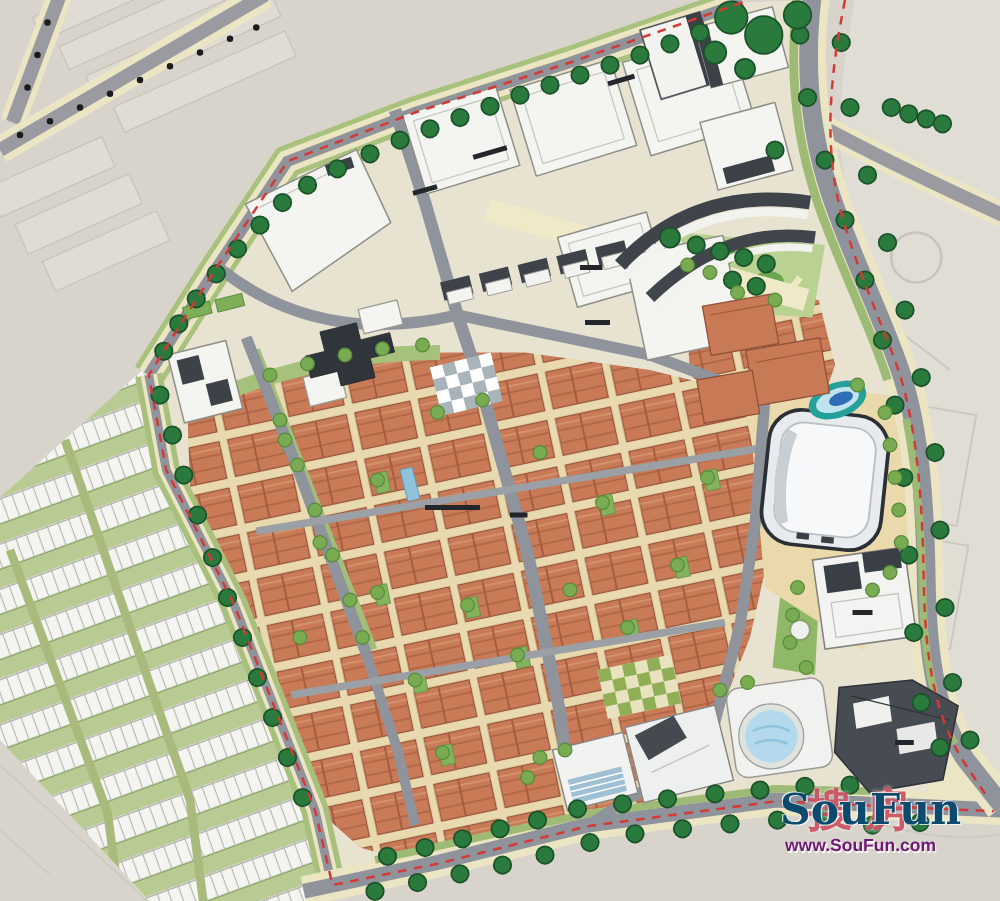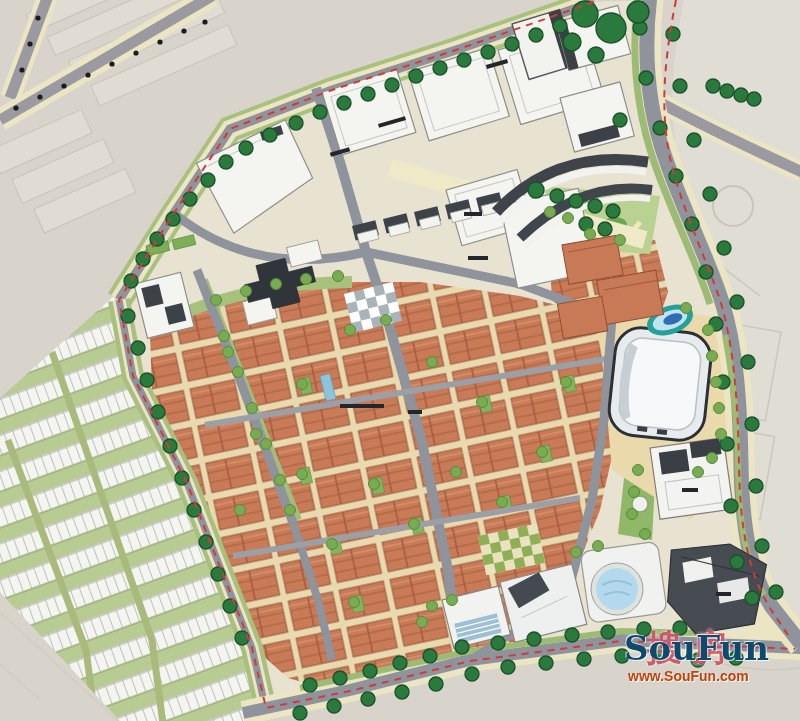--- a/index.html
+++ b/index.html
@@ -10,21 +10,21 @@
   .tree-l{fill:#79ab52;stroke:#578b39;stroke-width:1;}
   .tree-dot{fill:#1c1c1c;}
   .wm{position:absolute;left:0;top:0;width:800px;height:721px;pointer-events:none;}
   .wm-cn{position:absolute;left:646px;top:608px;z-index:1;
          font:bold 36px "DejaVu Serif",serif;color:rgba(196,58,76,.82);
          letter-spacing:10px;text-shadow:0 0 3px rgba(255,255,255,.9);margin-top:16px;}
   .wm-brand{position:absolute;left:624px;top:628px;z-index:2;
          font:bold 34px "DejaVu Serif",serif;color:#0c4a6e;
          text-shadow:1px 1px 0 rgba(255,255,255,.75),-1px -1px 0 rgba(255,255,255,.75);}
   .wm-url{position:absolute;left:628px;top:668px;z-index:3;
-         font:bold 14px "Liberation Sans",sans-serif;color:#c2410c;
+         font:bold 14px "Liberation Sans",sans-serif;color:#701a75;
          text-shadow:1px 1px 0 #ffffff;}
 </style>
 </head>
 <body>
 
 <div id="stage">
 <svg id="plan" width="800" height="721" viewBox="0 0 800 721" xmlns="http://www.w3.org/2000/svg">
   <defs>
     <clipPath id="cpRows">
       <polygon points="114,296 0,398 0,592 120,721 258,721 266,708 252,648 133,376"></polygon>

